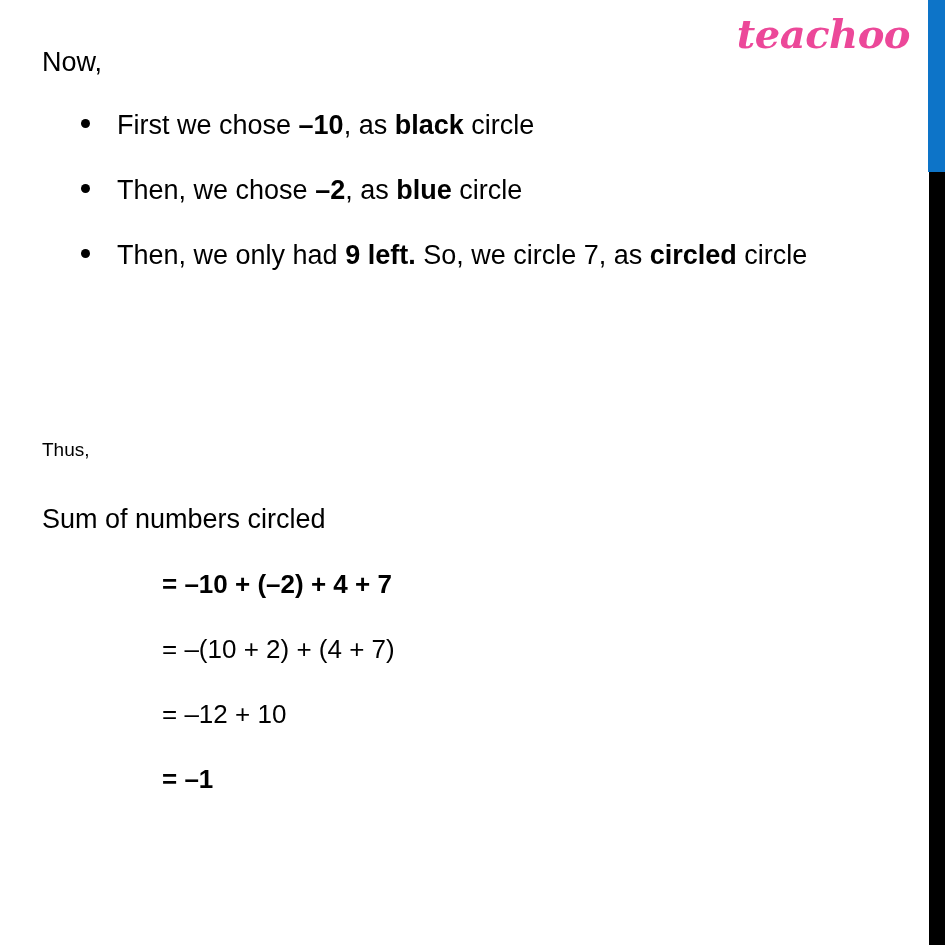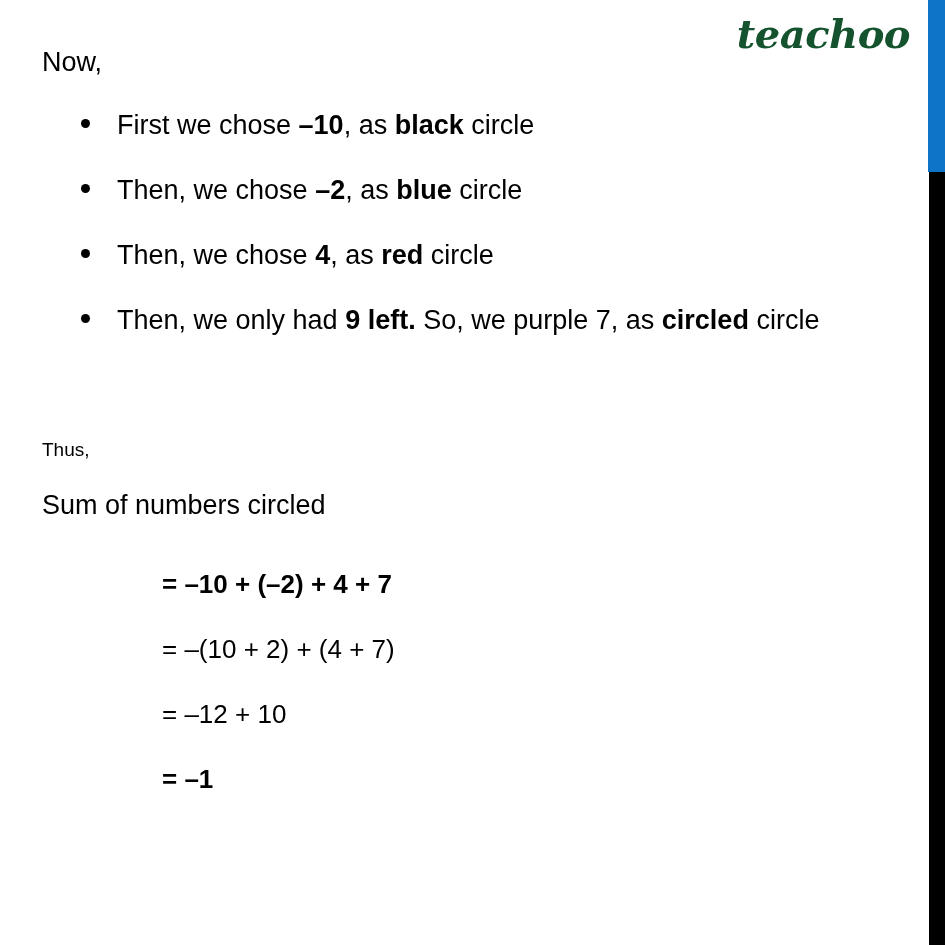--- a/index.html
+++ b/index.html
@@ -42,21 +42,21 @@
   
   .logo {
     position: absolute;
     right: 35px;
     top: 14px;
     font-family: "DejaVu Serif", serif;
     font-style: italic;
     font-weight: bold;
     font-size: 40px;
     letter-spacing: -0.5px;
-    color: #14532d;
+    color: #ec4899;
     line-height: 1;
     white-space: nowrap;
   }
 
   
   .intro-now {
     position: absolute;
     left: 42px;
     top: 48px;
     font-size: 27px;
@@ -98,21 +98,21 @@
     position: absolute;
     left: 42px;
     top: 440px;
     font-size: 19px;
     line-height: 1.1;
     white-space: nowrap;
   }
   .sum-line {
     position: absolute;
     left: 42px;
-    top: 491px;
+    top: 505px;
     font-size: 27px;
     line-height: 1.1;
     white-space: nowrap;
   }
 
   .equations {
     position: absolute;
     left: 162px;
     top: 570px;
     width: 700px;
@@ -142,28 +142,24 @@
     <div class="bullet-row">
       <span class="bullet-dot"></span>
       <div class="bullet-text"><span>First we chose </span><b>–10</b><span>, as </span><b>black</b><span> circle</span></div>
     </div>
 
     <div class="bullet-row">
       <span class="bullet-dot"></span>
       <div class="bullet-text"><span>Then, we chose </span><b>–2</b><span>, as </span><b>blue</b><span> circle</span></div>
     </div>
 
-    <div class="bullet-row">
-      <span class="bullet-dot"></span>
-      <div class="bullet-text"><span>Then, we chose </span><b>4</b><span>, as </span><b>red</b><span> circle</span></div>
-    </div>
 
     <div class="bullet-row">
       <span class="bullet-dot"></span>
-      <div class="bullet-text"><span>Then, we only had </span><b>9 left.</b><span> So, we purple 7, as </span><b>circled</b><span> circle</span></div>
+      <div class="bullet-text"><span>Then, we only had </span><b>9 left.</b><span> So, we circle 7, as </span><b>circled</b><span> circle</span></div>
     </div>
 
   </div>
 
   <div class="thus-line">Thus,</div>
   <div class="sum-line">Sum of numbers circled</div>
 
   <div class="equations">
     <div class="eq-row bold">= –10 + (–2) + 4 + 7</div>
     <div class="eq-row">= –(10 + 2) + (4 + 7)</div>

